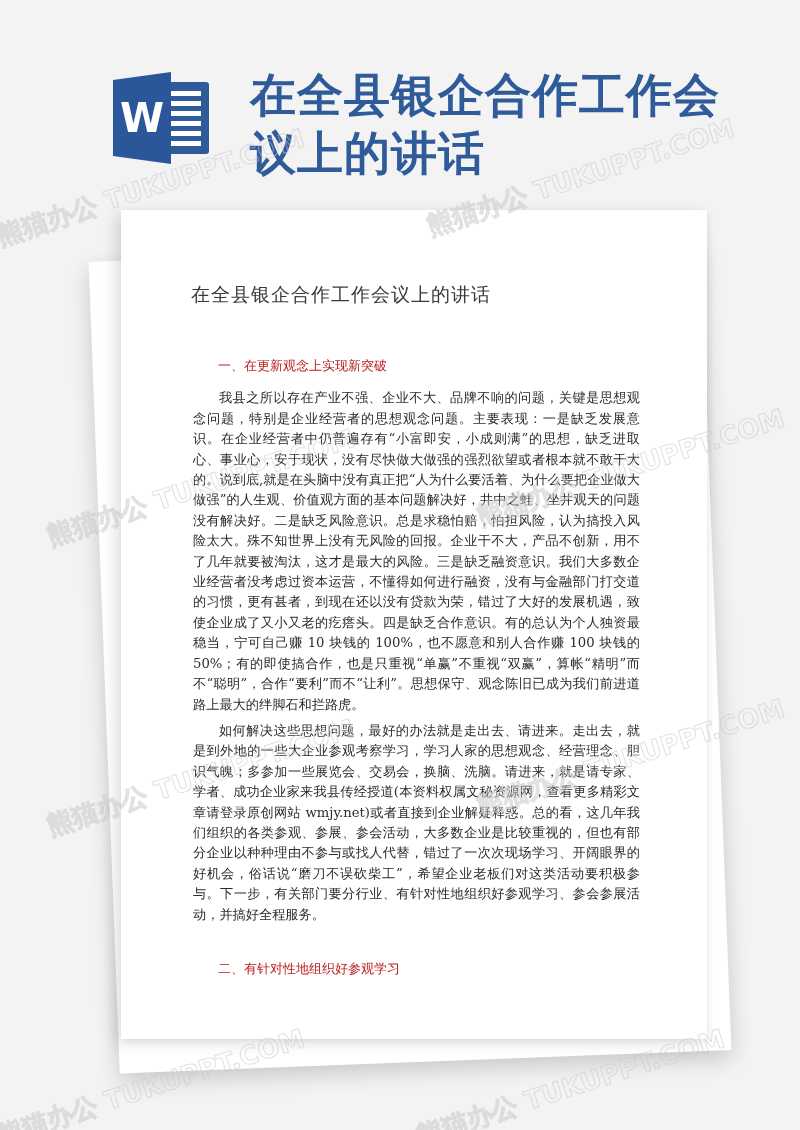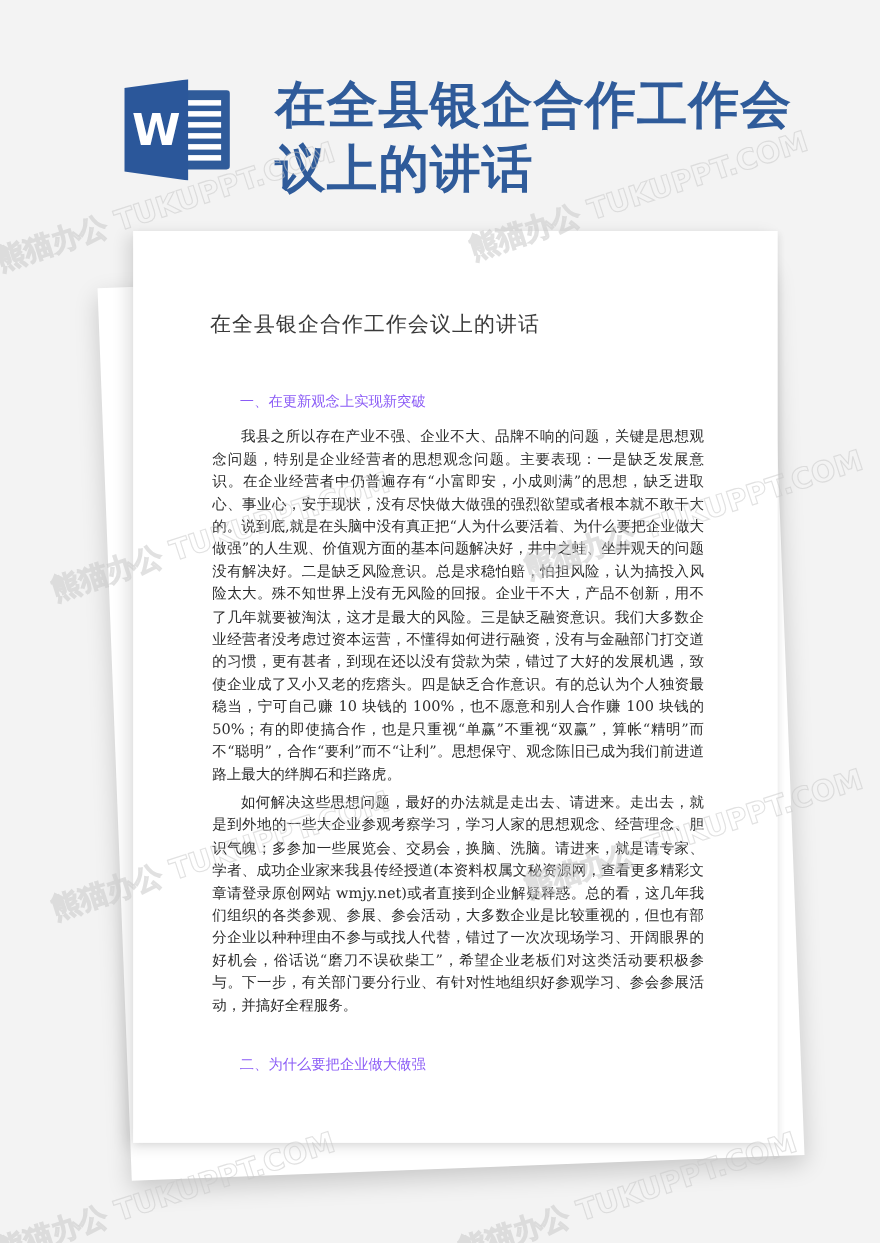--- a/index.html
+++ b/index.html
@@ -45,21 +45,21 @@
     font-size: 19px; color: #3a3a3a; letter-spacing: 1px;
     font-family: "DejaVu Sans", "Liberation Sans", sans-serif;
     font-weight: normal;
   }
   .body-text {
     position: absolute; left: 72px; top: 146px; width: 447px;
     font-size: 13.2px; line-height: 20.4px; color: #2b2b2b;
     text-align: justify;
   }
   .section-heading {
-    padding-left: 25px; font-size: 13px; color: #8b5cf6;
+    padding-left: 25px; font-size: 13px; color: #b91c1c;
   }
   .para {
     text-indent: 26px; margin-top: 6px;
   }
   .para.first { margin-top: 12px; }
   .section-heading.second { margin-top: 34px; }
 </style>
 </head>
 <body>
 
@@ -81,21 +81,21 @@
 </div>
 
 <div class="page-back"></div>
 
 <div class="page-front">
   <h2 class="doc-title">在全县银企合作工作会议上的讲话</h2>
   <div class="body-text">
     <p class="section-heading">一、在更新观念上实现新突破</p>
     <p class="para first">我县之所以存在产业不强、企业不大、品牌不响的问题，关键是思想观念问题，特别是企业经营者的思想观念问题。主要表现：一是缺乏发展意识。在企业经营者中仍普遍存有“小富即安，小成则满”的思想，缺乏进取心、事业心，安于现状，没有尽快做大做强的强烈欲望或者根本就不敢干大的。说到底,就是在头脑中没有真正把“人为什么要活着、为什么要把企业做大做强”的人生观、价值观方面的基本问题解决好，井中之蛙、坐井观天的问题没有解决好。二是缺乏风险意识。总是求稳怕赔，怕担风险，认为搞投入风险太大。殊不知世界上没有无风险的回报。企业干不大，产品不创新，用不了几年就要被淘汰，这才是最大的风险。三是缺乏融资意识。我们大多数企业经营者没考虑过资本运营，不懂得如何进行融资，没有与金融部门打交道的习惯，更有甚者，到现在还以没有贷款为荣，错过了大好的发展机遇，致使企业成了又小又老的疙瘩头。四是缺乏合作意识。有的总认为个人独资最稳当，宁可自己赚 10 块钱的 100%，也不愿意和别人合作赚 100 块钱的 50%；有的即使搞合作，也是只重视“单赢”不重视“双赢”，算帐“精明”而不“聪明”，合作“要利”而不“让利”。思想保守、观念陈旧已成为我们前进道路上最大的绊脚石和拦路虎。</p>
     <p class="para">如何解决这些思想问题，最好的办法就是走出去、请进来。走出去，就是到外地的一些大企业参观考察学习，学习人家的思想观念、经营理念、胆识气魄；多参加一些展览会、交易会，换脑、洗脑。请进来，就是请专家、学者、成功企业家来我县传经授道(本资料权属文秘资源网，查看更多精彩文章请登录原创网站 wmjy.net)或者直接到企业解疑释惑。总的看，这几年我们组织的各类参观、参展、参会活动，大多数企业是比较重视的，但也有部分企业以种种理由不参与或找人代替，错过了一次次现场学习、开阔眼界的好机会，俗话说“磨刀不误砍柴工”，希望企业老板们对这类活动要积极参与。下一步，有关部门要分行业、有针对性地组织好参观学习、参会参展活动，并搞好全程服务。</p>
-    <p class="section-heading second">二、为什么要把企业做大做强</p>
+    <p class="section-heading second">二、有针对性地组织好参观学习</p>
   </div>
 </div>
 
 <div class="watermark" style="left:-10px; top:170px;">熊猫办公 TUKUPPT.COM</div>
 <div class="watermark" style="left:420px; top:160px;">熊猫办公 TUKUPPT.COM</div>
 <div class="watermark" style="left:40px; top:470px;">熊猫办公 TUKUPPT.COM</div>
 <div class="watermark" style="left:470px; top:450px;">熊猫办公 TUKUPPT.COM</div>
 <div class="watermark" style="left:40px; top:760px;">熊猫办公 TUKUPPT.COM</div>
 <div class="watermark" style="left:470px; top:740px;">熊猫办公 TUKUPPT.COM</div>
 <div class="watermark" style="left:-10px; top:1070px;">熊猫办公 TUKUPPT.COM</div>

